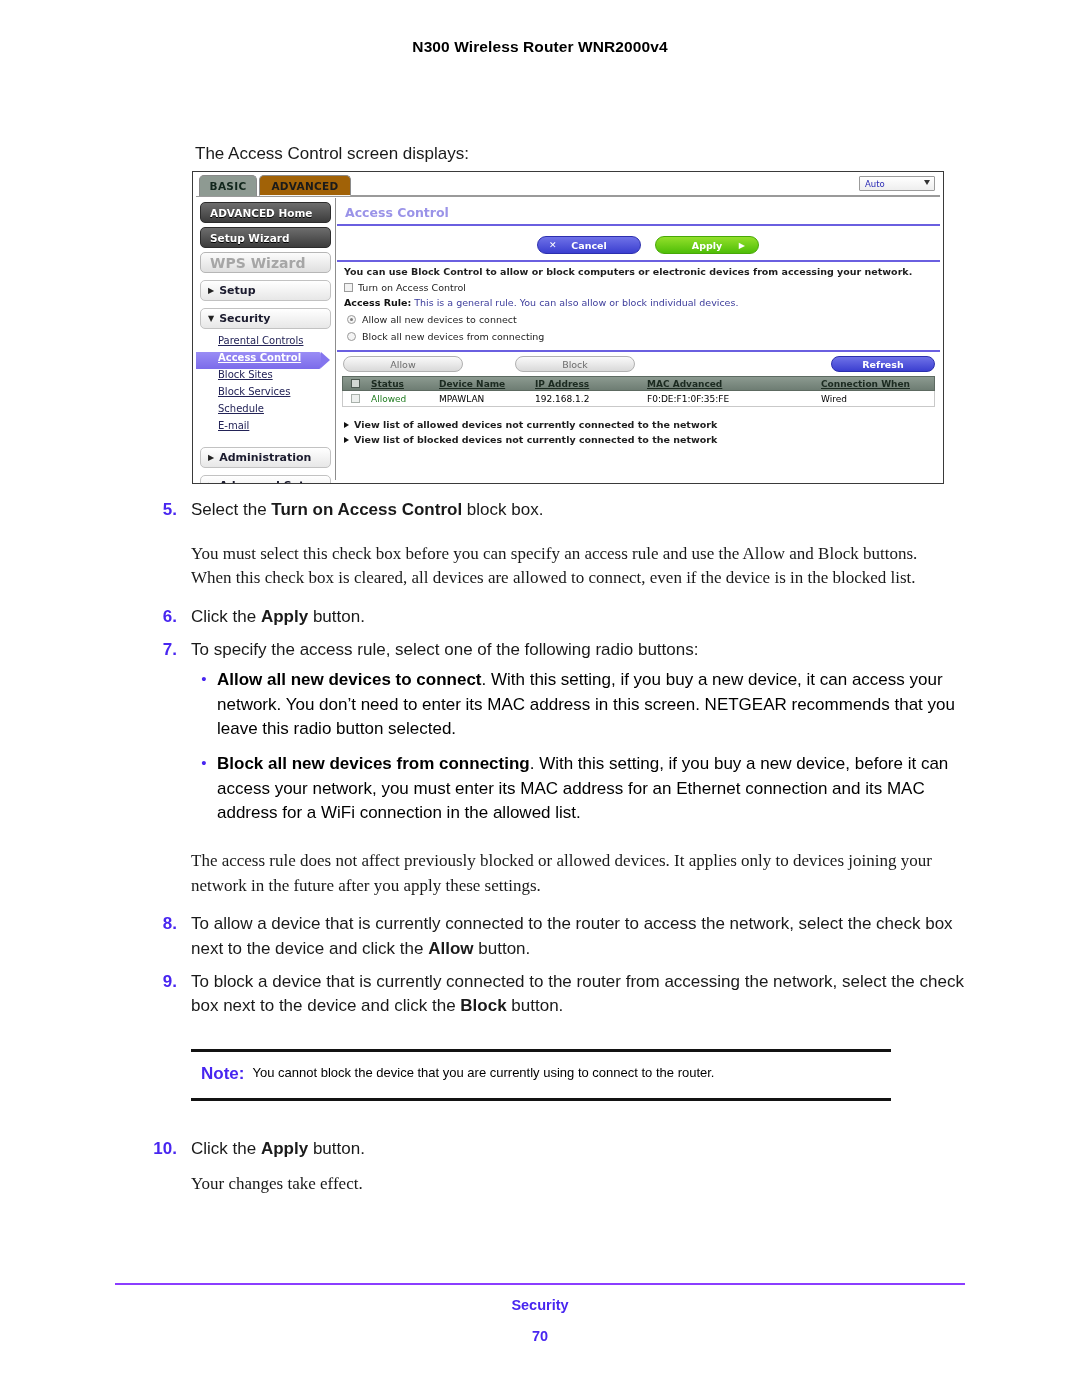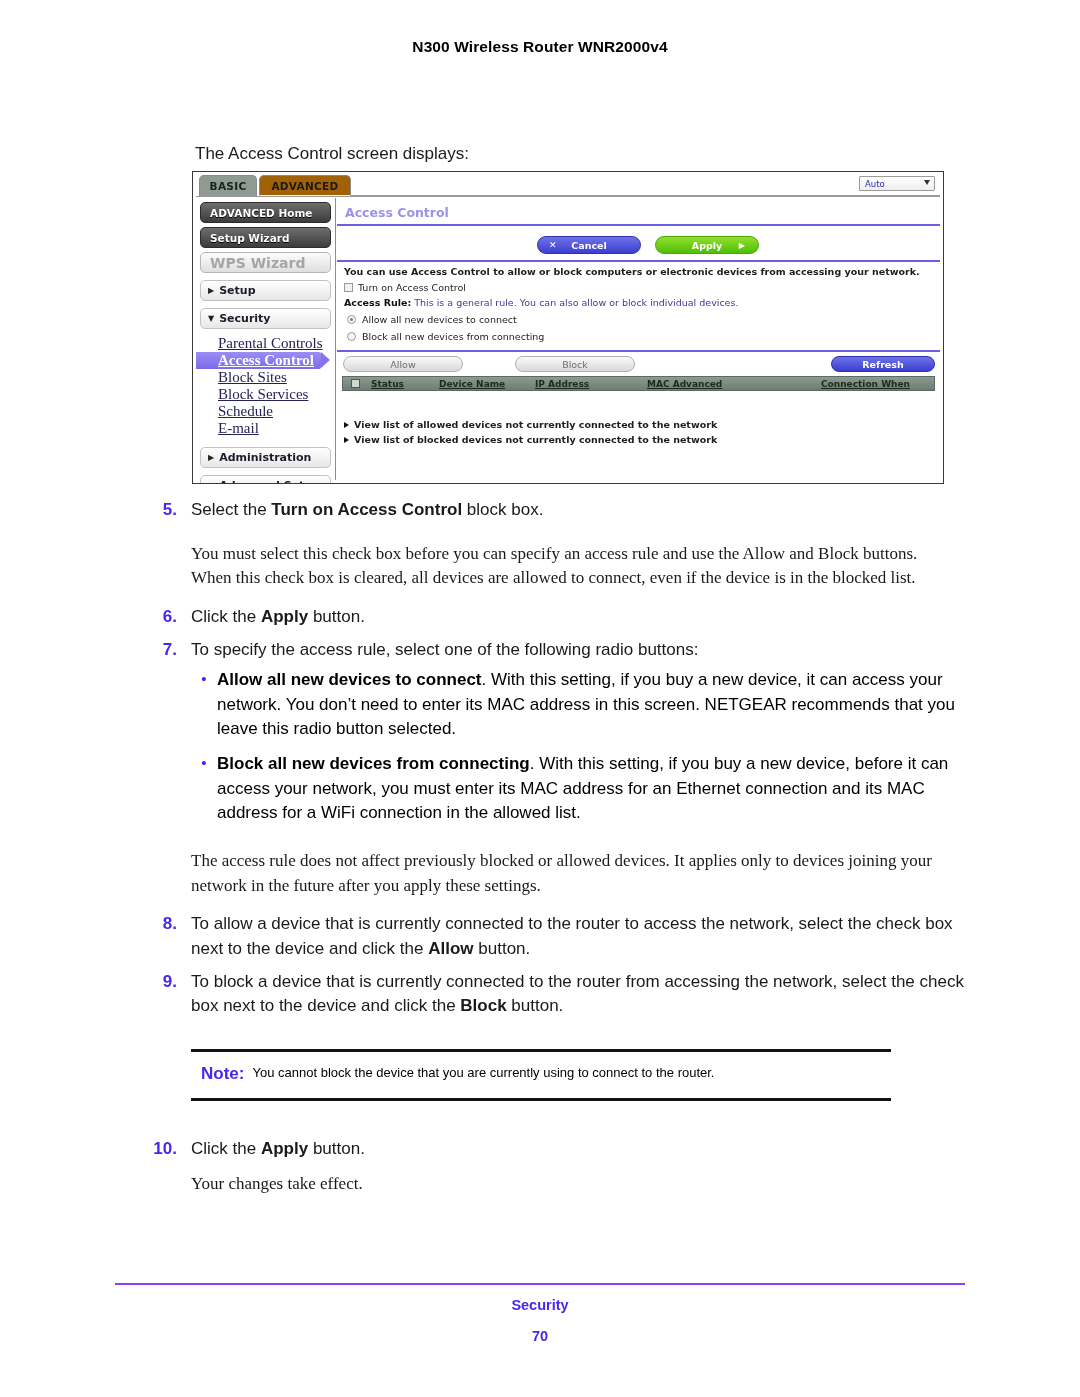--- a/index.html
+++ b/index.html
@@ -188,26 +188,25 @@
     background: linear-gradient(#ffffff,#e7e7e7);
     border: 1px solid #c2c2c2;
     border-radius: 5px;
     color: #1b1b2e; font-size: 11px; font-weight: bold;
     display: flex; align-items: center; padding-left: 7px;
   }
   .nav-acc .arrow { font-size: 8px; margin-right: 5px; color:#222; }
 
   .subnav { margin: 6px 0 0 0; }
   .sub-item {
-    height: 17px; display: flex; align-items: flex-end;
+    height: 17px; display: flex; align-items: flex-start;
     padding-left: 22px;
-    font-size: 15px;
+    font-size: 10px;
     color: #232357;
     text-decoration: underline;
-    font-family: Liberation Serif, serif;
   }
   .sub-item.active {
     background: linear-gradient(#9a8df5,#7b6bea);
     color: #ffffff;
     font-weight: bold;
     margin-right: 14px;
     border-radius: 0 2px 2px 0;
     position: relative;
   }
   .sub-item.active::after {
@@ -431,21 +430,21 @@
         <span>Cancel</span>
       </div>
       <div class="btn-apply">
         <span>Apply</span>
         <span class="tri">▶</span>
       </div>
     </div>
 
     <div class="divider-purple" style="top:62px"></div>
 
-    <div class="desc">You can use Access Control to allow or block computers or electronic devices from accessing your network.</div>
+    <div class="desc">You can use Block Control to allow or block computers or electronic devices from accessing your network.</div>
 
     <div class="cbrow">
       <span class="cbox"></span>
       <span>Turn on Access Control</span>
     </div>
 
     <div class="rule-line">
       <span class="lbl">Access Rule:</span><span> This is a general rule. You can also allow or block individual devices.</span>
     </div>
 
@@ -476,20 +475,30 @@
       <div class="thead">
         <div class="c-chk">
           <span class="hchk"></span>
         </div>
         <div class="cell c-status">Status</div>
         <div class="cell c-name">Device Name</div>
         <div class="cell c-ip">IP Address</div>
         <div class="cell c-mac">MAC Advanced</div>
         <div class="cell c-conn">Connection When</div>
       </div>
+      <div class="trow">
+        <div class="c-chk">
+          <span class="rchk"></span>
+        </div>
+        <div class="cell c-status status-allowed">Allowed</div>
+        <div class="cell c-name">MPAWLAN</div>
+        <div class="cell c-ip">192.168.1.2</div>
+        <div class="cell c-mac">F0:DE:F1:0F:35:FE</div>
+        <div class="cell c-conn">Wired</div>
+      </div>
     </div>
 
     <div class="viewlink" style="top:221px">
       <span class="tri"></span>
       <span>View list of allowed devices not currently connected to the network</span>
     </div>
     <div class="viewlink" style="top:236px">
       <span class="tri"></span>
       <span>View list of blocked devices not currently connected to the network</span>
     </div>

